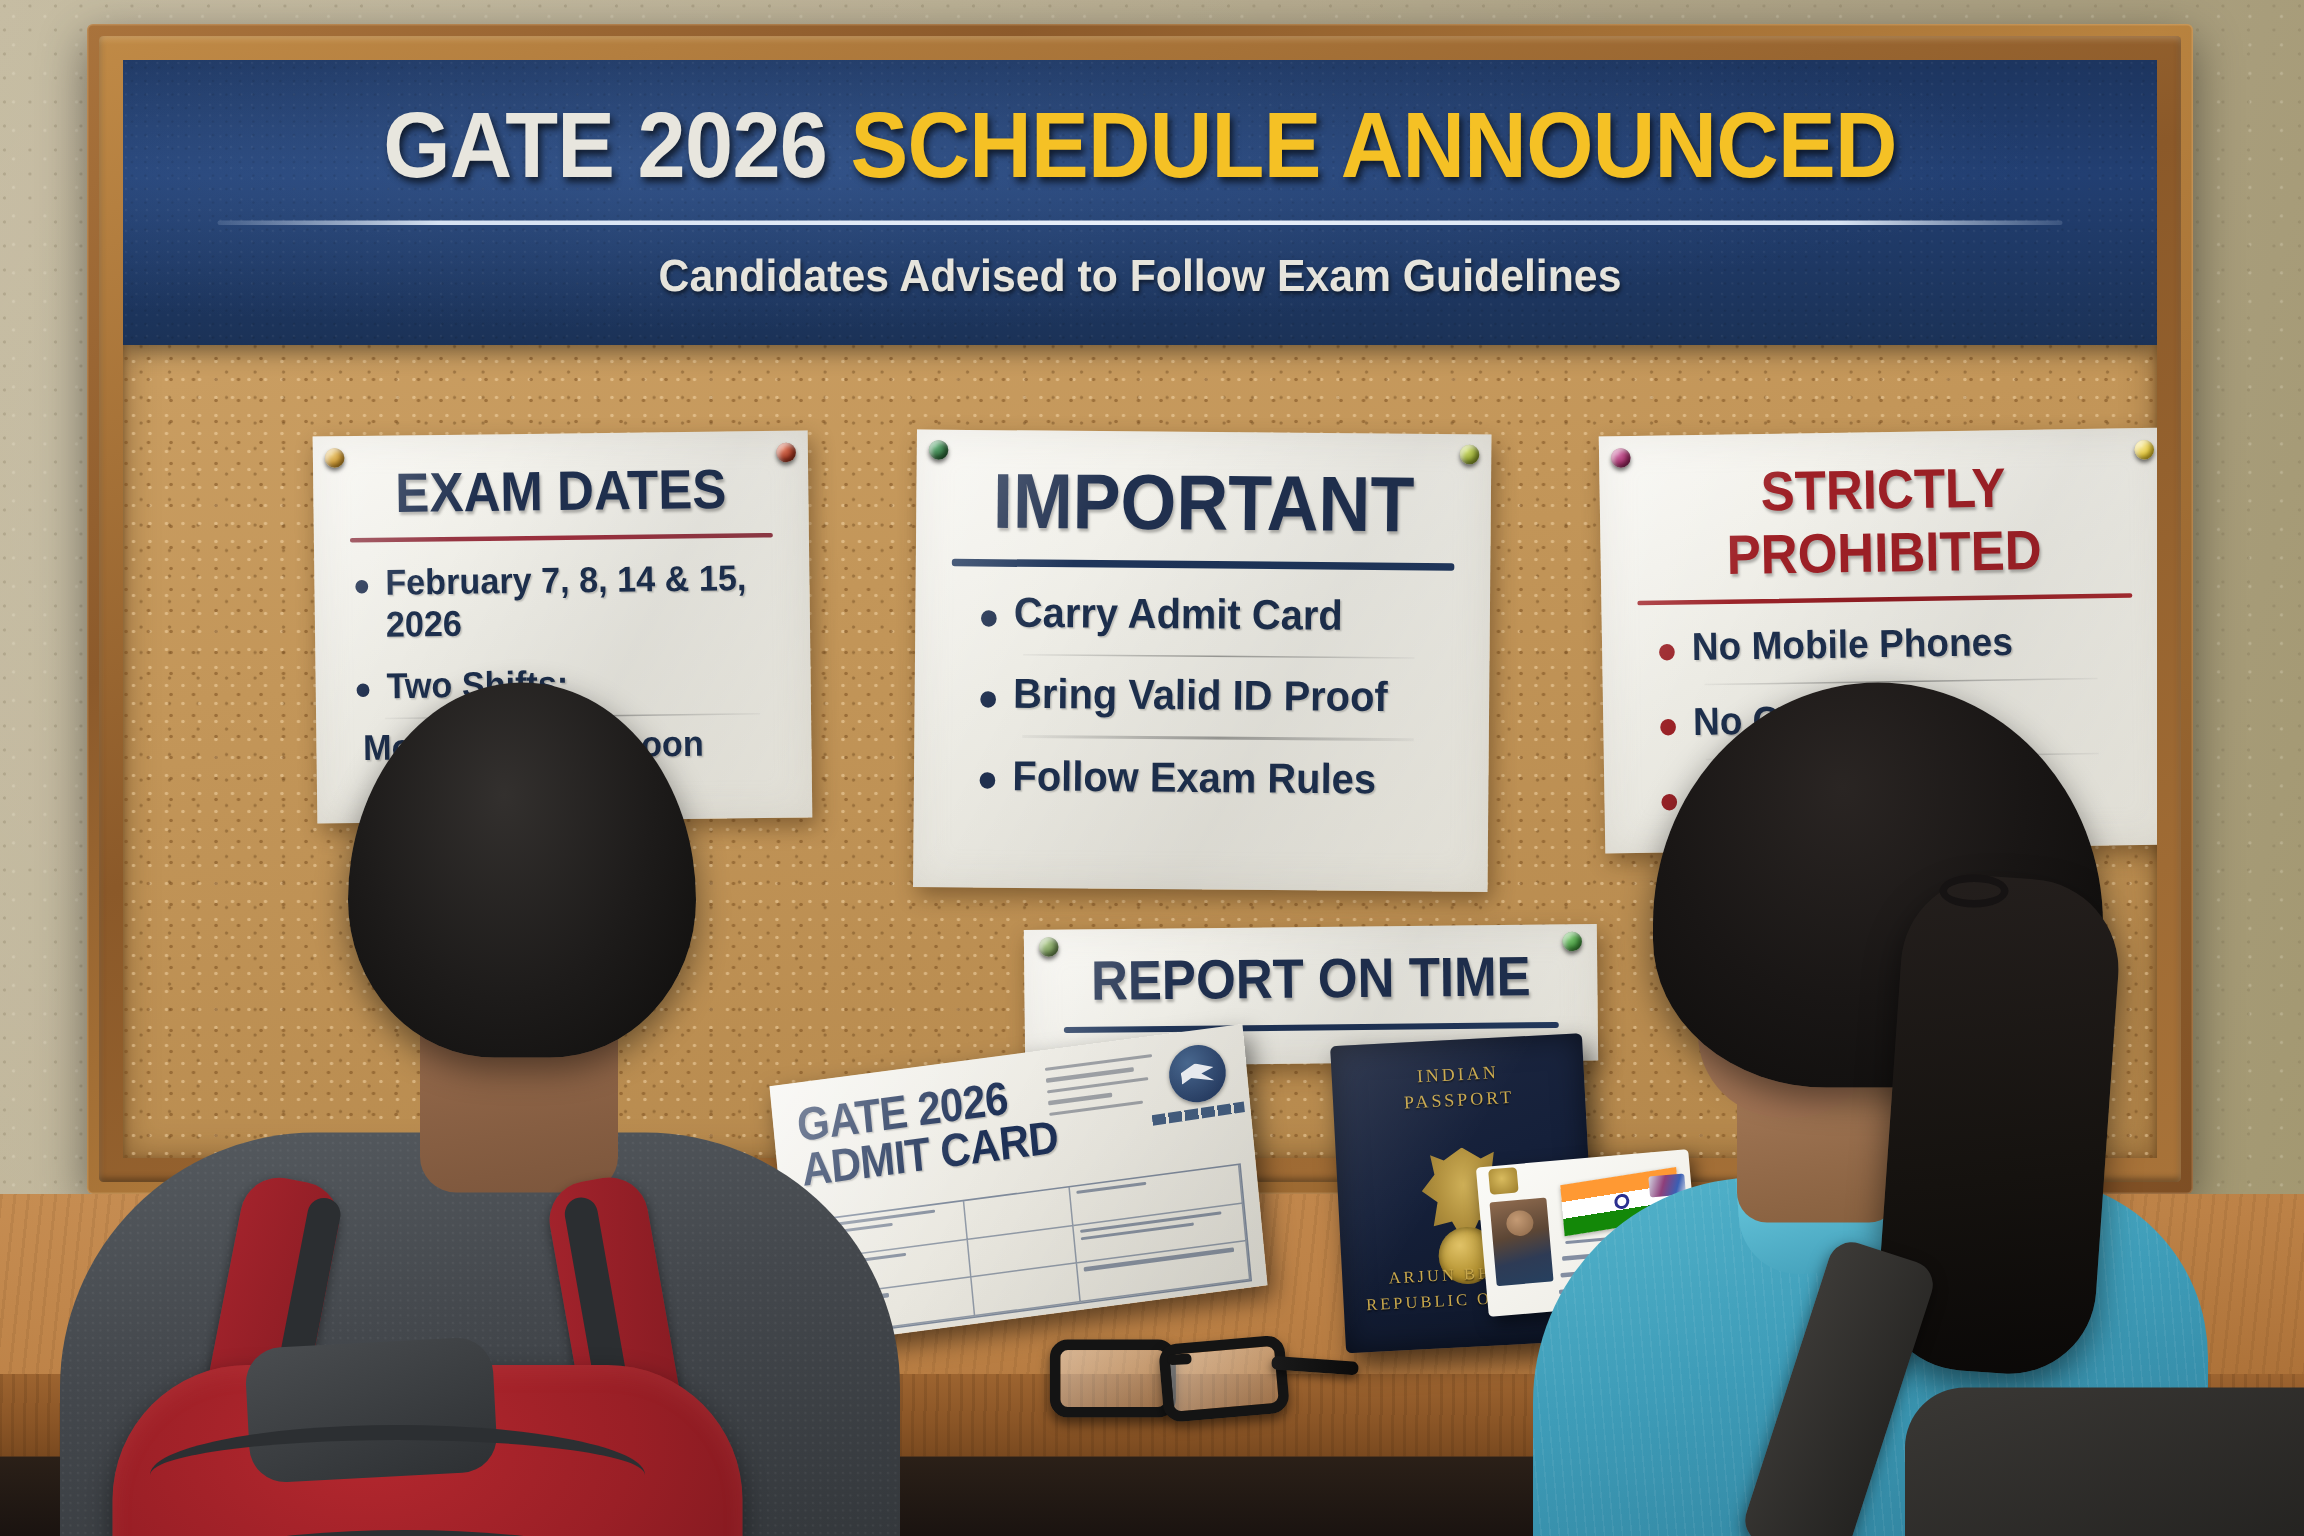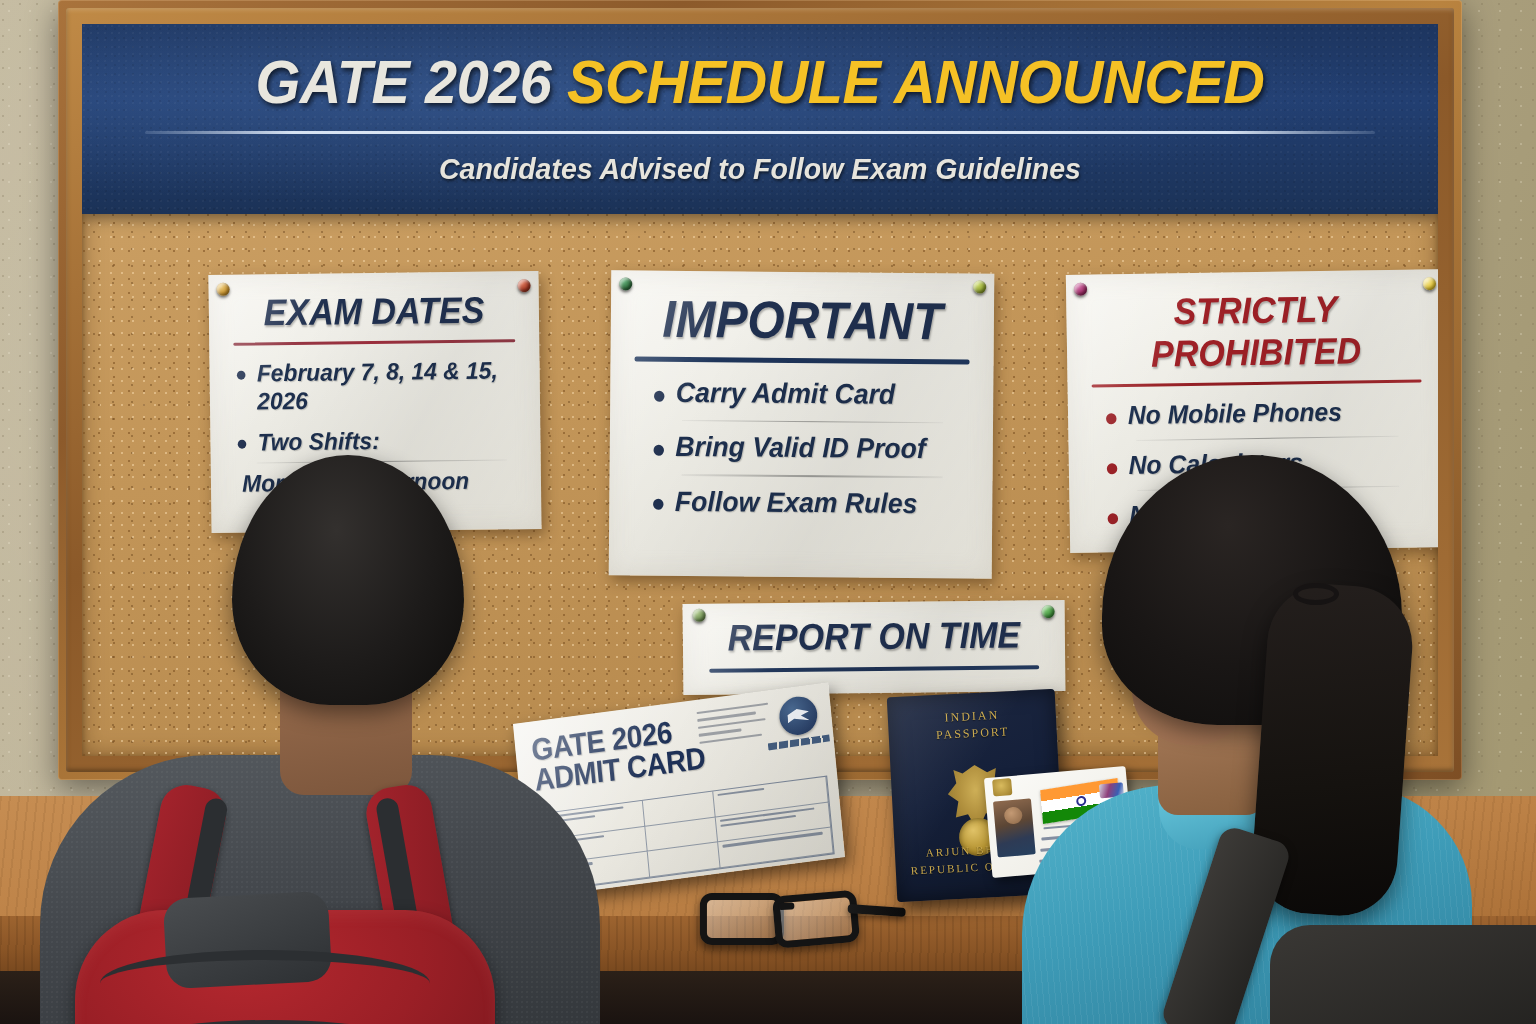--- a/index.html
+++ b/index.html
@@ -22,26 +22,25 @@
     background-image:
       radial-gradient(circle at 3px 4px, rgba(120,108,80,.30) 0.8px, transparent 1.3px),
       radial-gradient(circle at 9px 11px, rgba(255,250,230,.25) 0.8px, transparent 1.3px),
       radial-gradient(circle at 14px 2px, rgba(90,82,60,.20) 0.7px, transparent 1.2px);
     background-size:17px 16px,21px 19px,13px 14px;
     opacity:.85;
   }
 
   
   #frame{
-    position:absolute; left:58px; top:0; width:1404px; height:780px;
+    position:absolute; left:58px; top:16px; width:1404px; height:780px;
     border-radius:4px;
     background:linear-gradient(145deg,#a9733c 0%,#8c5a2b 25%,#b9833f 55%,#7d4e24 100%);
     box-shadow:0 10px 32px rgba(0,0,0,.45), inset 0 0 0 1px rgba(255,220,170,.22);
     padding:12px;
-    font-style:italic;
   }
   #frame::before{
     content:""; position:absolute; left:8px; top:8px; right:8px; bottom:8px;
     border-radius:3px;
     background:linear-gradient(160deg,#c08a46,#8b5929 45%,#a87339);
     box-shadow:inset 0 2px 4px rgba(255,230,190,.28), inset 0 -2px 5px rgba(0,0,0,.4);
   }
   #board{
     position:absolute; left:24px; top:24px; right:24px; bottom:24px;
     background:linear-gradient(170deg,#cfa469 0%,#c39659 45%,#b4874b 100%);

